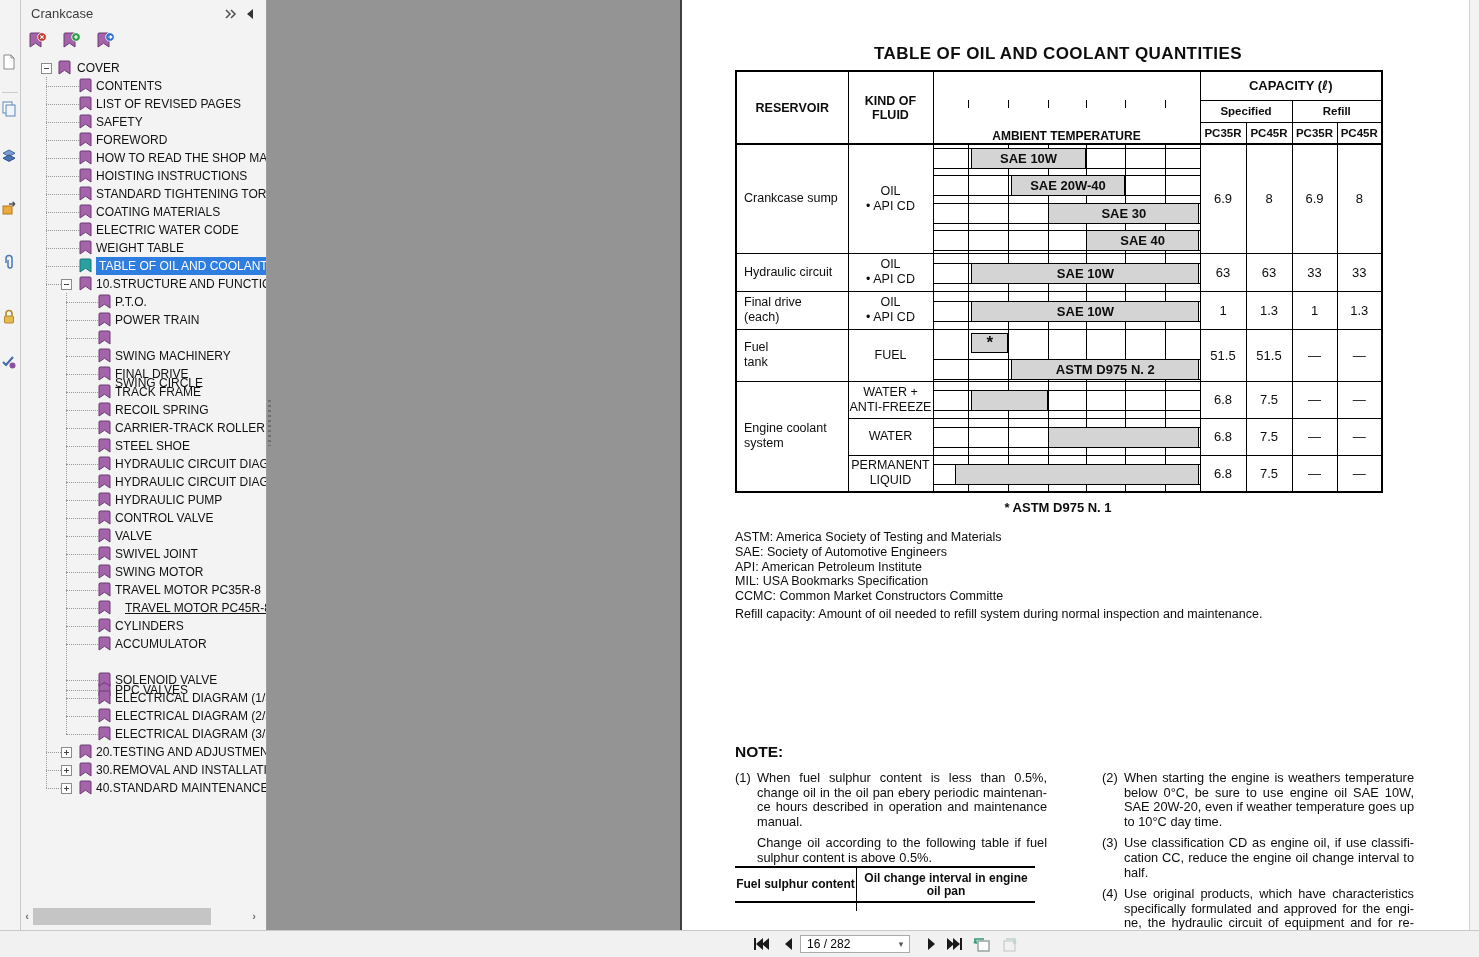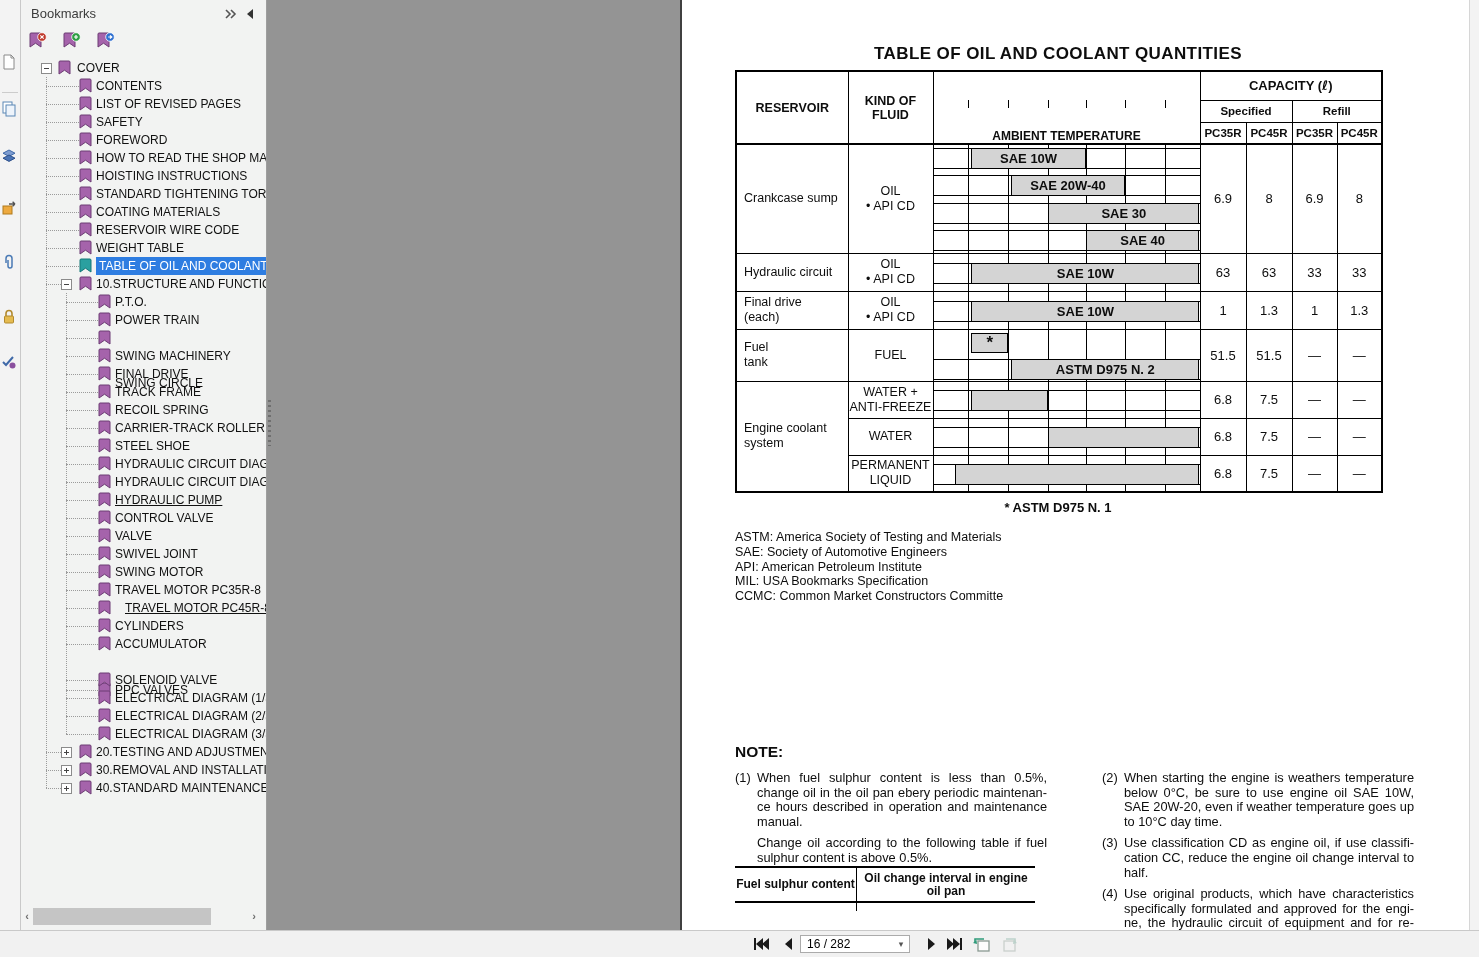--- a/index.html
+++ b/index.html
@@ -126,21 +126,21 @@
         </svg></div>
       <div class="ric" style="top: 353px;"><svg width="16" height="18" viewBox="0 0 16 18">
           <path d="M2 9l3 3 7-8" fill="none" stroke="#3f69a8" stroke-width="2"></path>
           <circle cx="11.5" cy="12.5" r="3" fill="#8a4f9e"></circle>
           <path d="M10 15l1.5-1 1.5 1" fill="#8a4f9e"></path>
         </svg></div>
       <div class="rsep" style="top: 92px;"></div>
     </div>
 
   <div class="panel">
-    <div class="panel-header">Bookmarks</div>
+    <div class="panel-header">Crankcase</div>
     <div class="ph-ic" style="right:27px;">
       <svg width="16" height="16" viewBox="0 0 16 16">
           <path d="M3 4l4 4-4 4M8 4l4 4-4 4" fill="none" stroke="#555" stroke-width="1.6"></path>
         </svg>
     </div>
     <div class="ph-ic" style="right:7px;">
       <svg width="16" height="16" viewBox="0 0 16 16">
           <path d="M10 3L4 8l6 5z" fill="#333"></path>
         </svg>
     </div>
@@ -233,21 +233,21 @@
           <span class="ticon" style="left: 58px;"><svg width="13" height="15" viewBox="0 0 13 15">
               <path d="M2 1h9c.55 0 1 .45 1 1v12l-5.5-3.8L1 14V2c0-.55.45-1 1-1z" fill="#a563ab" stroke="#6d3d74"></path>
             </svg></span>
           <span class="lbl" style="left: 75px;">COATING MATERIALS</span>
         </div>
         <div class="titem" style="top: 166px;">
           <div class="tstub" style="left: 25px; width: 33px; top: 9px;"></div>
           <span class="ticon" style="left: 58px;"><svg width="13" height="15" viewBox="0 0 13 15">
               <path d="M2 1h9c.55 0 1 .45 1 1v12l-5.5-3.8L1 14V2c0-.55.45-1 1-1z" fill="#a563ab" stroke="#6d3d74"></path>
             </svg></span>
-          <span class="lbl" style="left: 75px;">RESERVOIR WIRE CODE</span>
+          <span class="lbl" style="left: 75px;">ELECTRIC WATER CODE</span>
         </div>
         <div class="titem" style="top: 184px;">
           <div class="tstub" style="left: 25px; width: 33px; top: 9px;"></div>
           <span class="ticon" style="left: 58px;"><svg width="13" height="15" viewBox="0 0 13 15">
               <path d="M2 1h9c.55 0 1 .45 1 1v12l-5.5-3.8L1 14V2c0-.55.45-1 1-1z" fill="#a563ab" stroke="#6d3d74"></path>
             </svg></span>
           <span class="lbl" style="left: 75px;">WEIGHT TABLE</span>
         </div>
         <div class="titem" style="top: 202px;">
           <div class="tstub" style="left: 25px; width: 33px; top: 9px;"></div>
@@ -341,21 +341,21 @@
           <span class="ticon" style="left: 77px;"><svg width="13" height="15" viewBox="0 0 13 15">
               <path d="M2 1h9c.55 0 1 .45 1 1v12l-5.5-3.8L1 14V2c0-.55.45-1 1-1z" fill="#a563ab" stroke="#6d3d74"></path>
             </svg></span>
           <span class="lbl" style="left: 94px;">HYDRAULIC CIRCUIT DIAGRAM</span>
         </div>
         <div class="titem" style="top: 436px;">
           <div class="tstub" style="left: 45px; width: 32px; top: 9px;"></div>
           <span class="ticon" style="left: 77px;"><svg width="13" height="15" viewBox="0 0 13 15">
               <path d="M2 1h9c.55 0 1 .45 1 1v12l-5.5-3.8L1 14V2c0-.55.45-1 1-1z" fill="#a563ab" stroke="#6d3d74"></path>
             </svg></span>
-          <span class="lbl" style="left: 94px; text-decoration: underline;">HYDRAULIC PUMP</span>
+          <span class="lbl" style="left: 94px;">HYDRAULIC PUMP</span>
         </div>
         <div class="titem" style="top: 454px;">
           <div class="tstub" style="left: 45px; width: 32px; top: 9px;"></div>
           <span class="ticon" style="left: 77px;"><svg width="13" height="15" viewBox="0 0 13 15">
               <path d="M2 1h9c.55 0 1 .45 1 1v12l-5.5-3.8L1 14V2c0-.55.45-1 1-1z" fill="#a563ab" stroke="#6d3d74"></path>
             </svg></span>
           <span class="lbl" style="left: 94px;">CONTROL VALVE</span>
         </div>
         <div class="titem" style="top: 472px;">
           <div class="tstub" style="left: 45px; width: 32px; top: 9px;"></div>
@@ -671,20 +671,21 @@
       </table>
     <div class="footnote">* ASTM D975 N. 1</div>
     <div class="abbr" id="abbr">
         <div>ASTM: America Society of Testing and Materials</div>
         <div>SAE: Society of Automotive Engineers</div>
         <div>API: American Petroleum Institute</div>
         <div>MIL: USA Bookmarks Specification</div>
         <div>CCMC: Common Market Constructors Committe</div>
       </div>
     <div class="capnotes" id="capnotes">
+        <div>Refill capacity: Amount of oil needed to refill system during normal inspection and maintenance.</div>
       </div>
     <div class="note-head">NOTE:</div>
     <div class="note-col" style="left:53px;" id="noteL">
         <div class="note-item"><span class="note-num">(1)</span><span>When fuel sulphur content is less than 0.5%, change oil in the oil pan ebery periodic maintenan-ce hours described in operation and maintenance manual.</span></div>
         <div class="note-item"><span class="note-num"></span><span>Change oil according to the following table if fuel sulphur content is above 0.5%.</span></div>
       </div>
     <div class="subtable" id="subTable">
         <div class="strow st-head">
           <div class="stc1">Fuel sulphur content</div>
           <div class="stc2">Oil change interval in engine oil pan</div>

